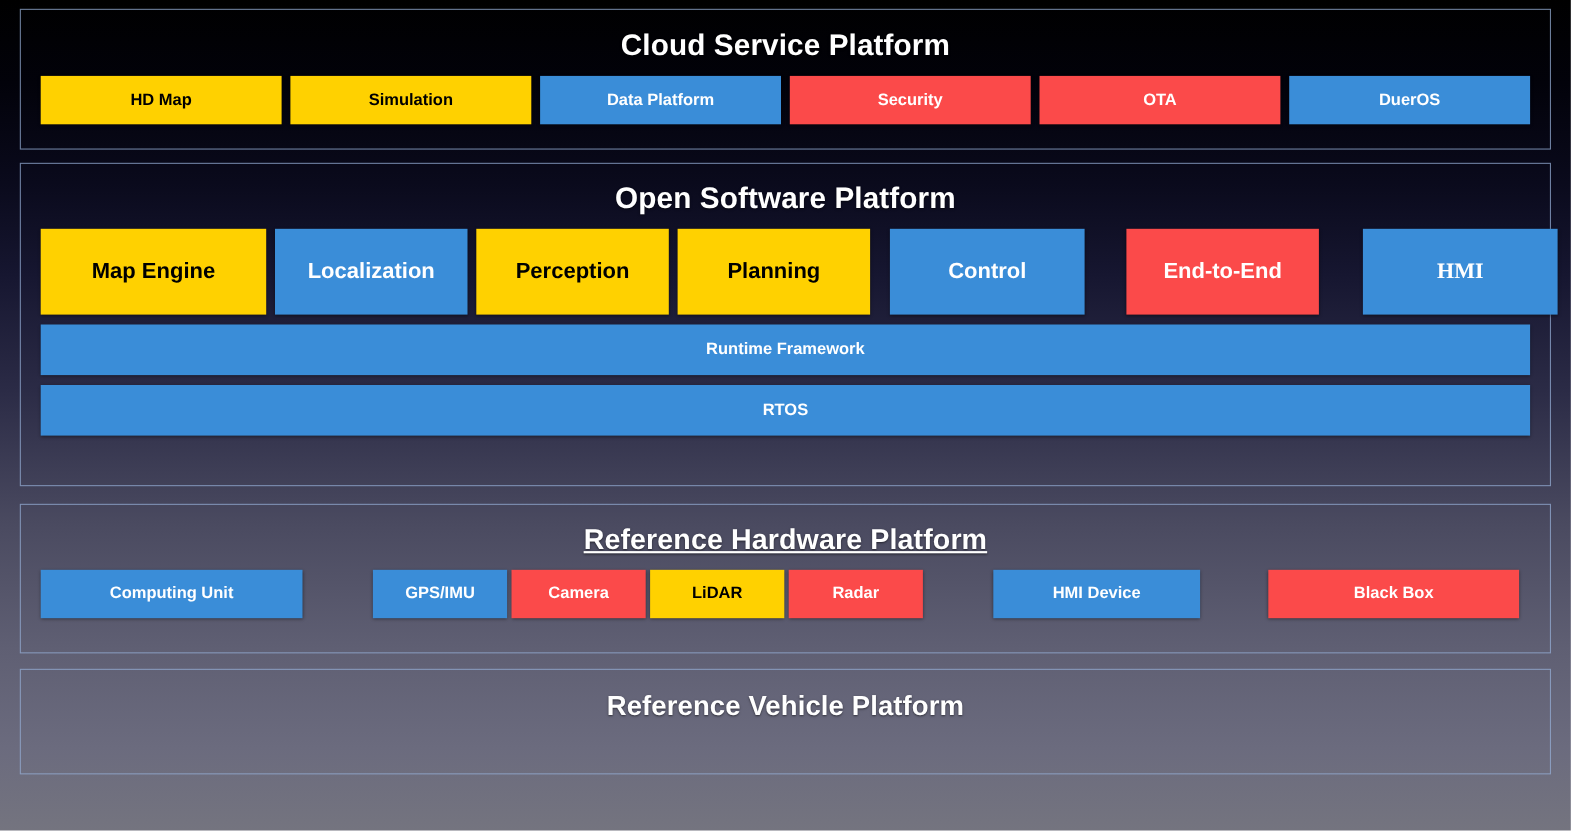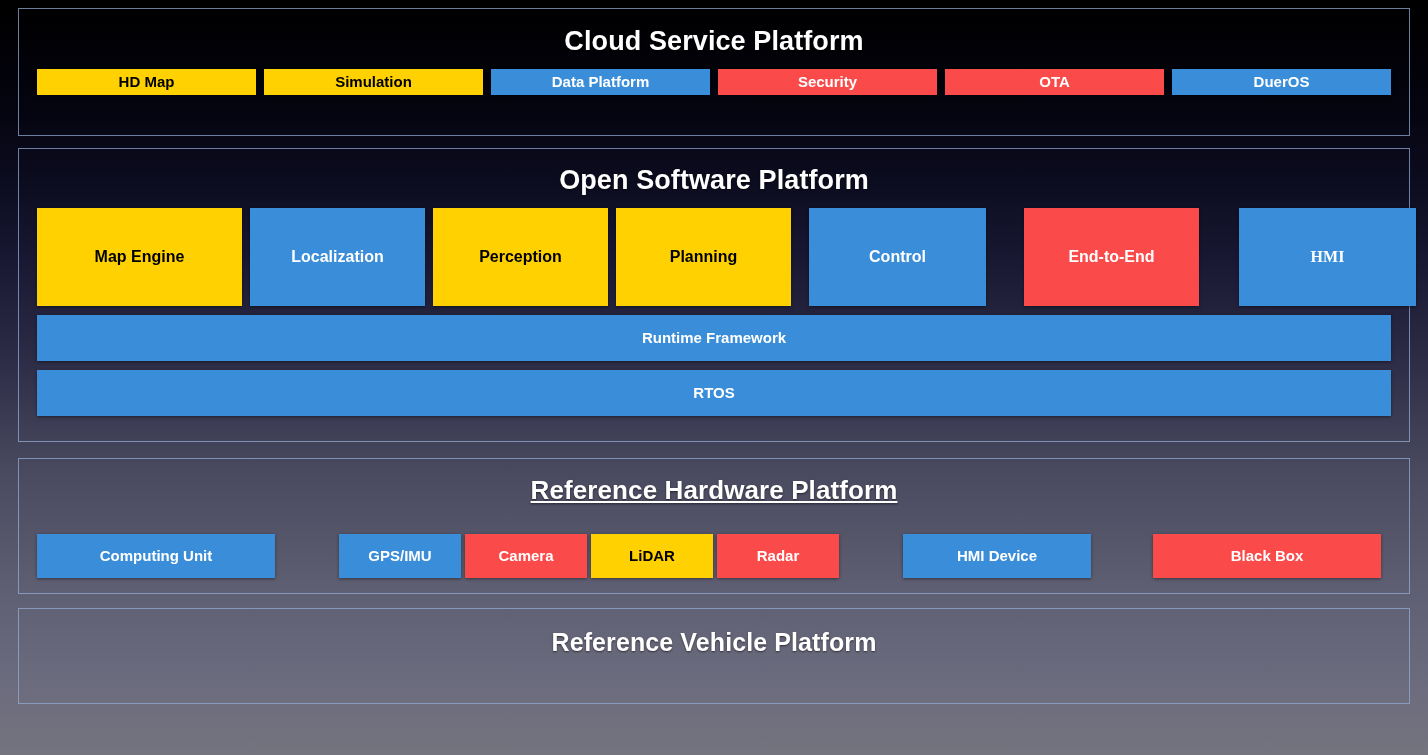--- a/index.html
+++ b/index.html
@@ -76,33 +76,33 @@
   .box.red    { background: #FB4A4A; color: #ffffff; }
 
   
   .cloud-row {
     display: flex;
     gap: 8px;
     margin-top: 12px;
   }
   .cloud-row .box {
     flex: 1 1 0;
-    height: 26px;
+    height: 44px;
     font-size: 15px;
   }
 
   
   .sw-row {
     display: flex;
     gap: 8px;
     margin-top: 12px;
   }
   .sw-row .box {
-    height: 98px;
-    font-size: 16px;
+    height: 78px;
+    font-size: 20px;
   }
   .sw-row .box.c0 { flex: 0 0 205px; }
   .sw-row .box.c1 { flex: 0 0 175px; }
   .sw-row .box.c2 { flex: 0 0 175px; }
   .sw-row .box.c3 { flex: 0 0 175px; }
   .sw-row .box.c4 { flex: 0 0 177px; margin-left: 10px; }
   .sw-row .box.c5 { flex: 0 0 175px; margin-left: 30px; }
   .sw-row .box.c6 { flex: 0 0 177px; margin-left: 32px; font-family: Liberation Serif, serif; }
 
   
@@ -110,21 +110,21 @@
     height: 46px;
     margin-top: 9px;
     font-size: 15px;
     width: 100%;
   }
 
   
   .hw-row {
     display: flex;
     align-items: center;
-    margin-top: 28px;
+    margin-top: 12px;
     height: 44px;
   }
   .hw-row .box {
     height: 44px;
     font-size: 15px;
   }
   .hw-box-computing  { flex: 0 0 238px; }
   .hw-sensor-group {
     display: flex;
     gap: 4px;

